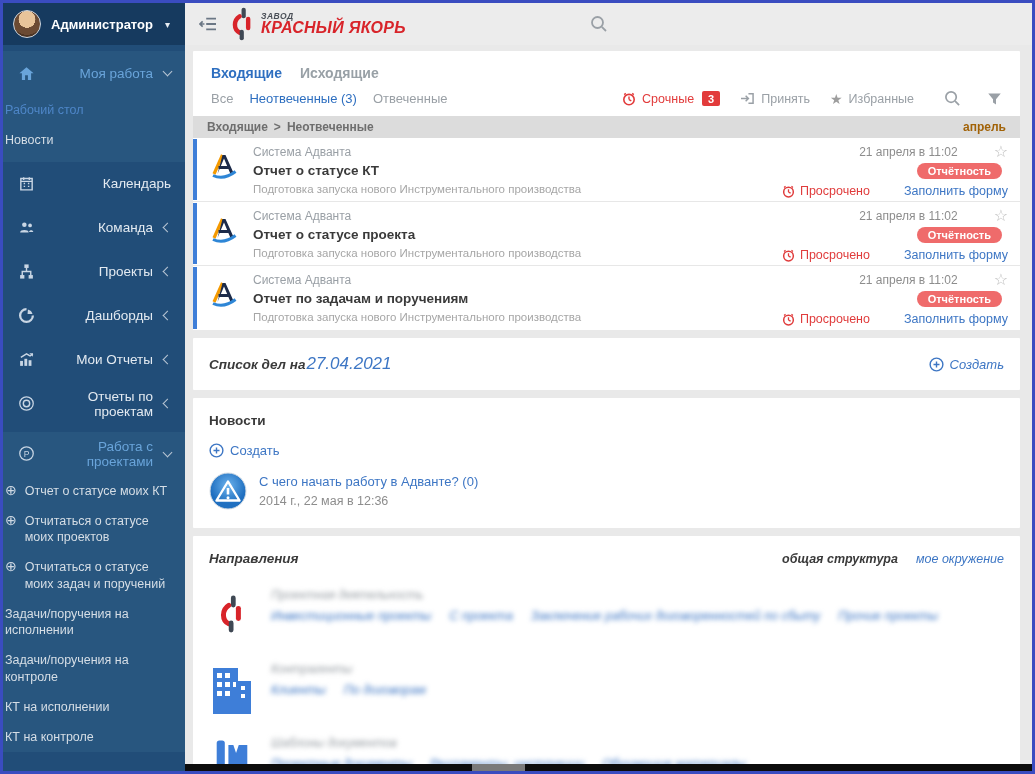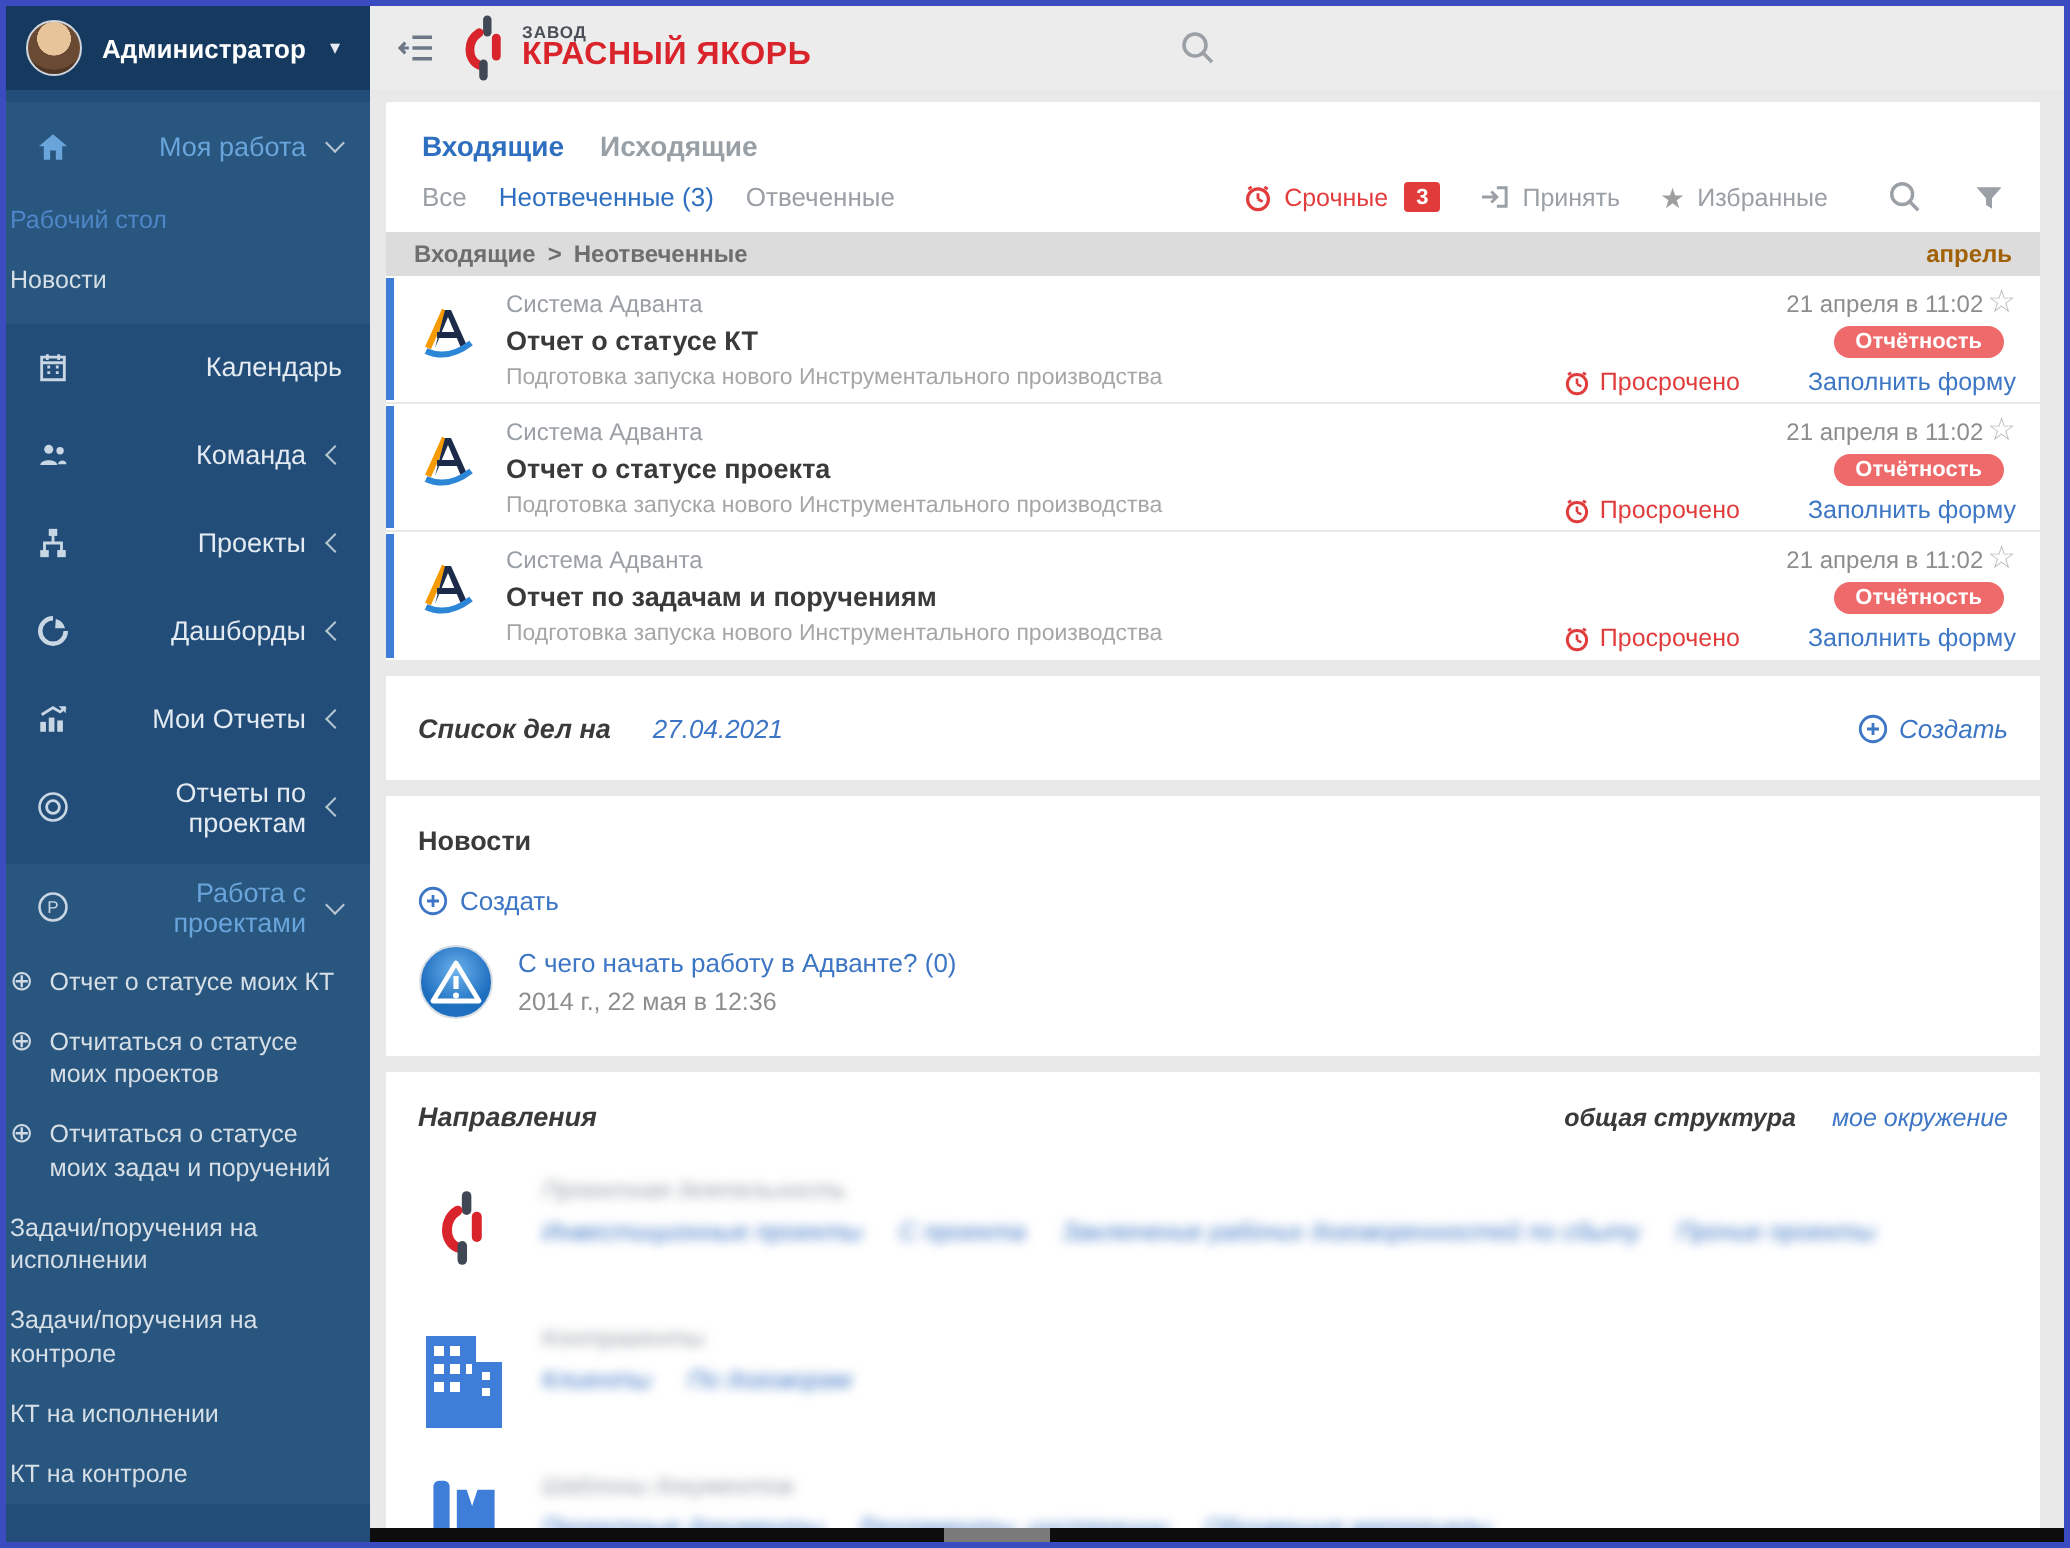--- a/index.html
+++ b/index.html
@@ -52,21 +52,21 @@
   .chev.down { transform:rotate(-45deg); margin-top:-3px; }
   .gap6 { height:6px; flex:none; }
   .pluscirc { color:#cfd9e4; font-size:14px; line-height:1.1; flex:none; }
 
   
   .main { flex:1; display:flex; flex-direction:column; overflow:hidden; position:relative; }
   .topbar {
     height:42px; background:#ececec; display:flex; align-items:center;
     padding:0 12px; gap:14px; flex:none;
   }
-  .brand { display:flex; align-items:center; gap:7px; }
+  .brand { display:flex; align-items:center; gap:7px;font-style:italic; }
   .brand-txt { line-height:1; }
   .brand-top { font-size:8.5px; font-weight:bold; color:#4a4f57; letter-spacing:.5px; }
   .brand-name { font-size:16px; font-weight:bold; color:#d8242a; letter-spacing:.3px; }
   .topbar .search-wrap { margin-left:170px; }
 
   .content { flex:1; overflow:hidden; padding:6px 12px 0 8px; display:flex; flex-direction:column; gap:8px; }
   .card { background:#fff; border-radius:1px; }
 
   
   .inbox { padding-top:10px; flex:none; }
@@ -90,32 +90,32 @@
   .crumb-month { margin-left:auto; color:#a16207; font-weight:700; }
 
   .msg { position:relative; height:64px; border-bottom:1px solid #e7e7e7; background:#fff; }
   .msg::before { content:""; position:absolute; left:0; top:1px; bottom:1px; width:4px; background:#3e7ed8; }
   .msg-av { position:absolute; left:16px; top:12px; width:30px; height:30px; }
   .msg-texts { position:absolute; left:60px; top:7px; }
   .msg-sender { font-size:12px; color:#9aa0a6; }
   .msg-title { font-size:13.5px; font-weight:bold; color:#3a3a3a; margin-top:4px; cursor:pointer; }
   .msg-proj { font-size:11.5px; color:#a6a6a6; margin-top:5px; }
   .msg-right { position:absolute; right:12px; top:6px; display:flex; flex-direction:column; align-items:flex-end; }
-  .msg-r1 { display:flex; align-items:center; gap:2px; }
+  .msg-r1 { display:flex; align-items:center; gap:36px; }
   .msg-date { font-size:12px; color:#8d8d8d; }
   .star { font-size:16px; color:#bdbdbd; line-height:1; cursor:pointer; }
   .pill { margin:3px 6px 0 0; background:#ef6b6b; color:#fff; font-size:11px; font-weight:bold; padding:2px 11px; border-radius:10px; }
   .msg-r3 { display:flex; align-items:center; gap:34px; margin-top:5px; }
   .overdue { color:#e03c3c; font-size:12.5px; display:flex; align-items:center; gap:5px; }
   .bluelink { color:#3d76c4; font-size:12.5px; cursor:pointer; text-decoration:none; }
 
   
   .todo { height:52px; display:flex; align-items:center; padding:0 16px; flex:none;font-style:italic; }
   .todo-label { font-size:13.5px; font-weight:bold; color:#3a3a3a; }
-  .todo-date { font-size:13px; color:#3d76c4; margin-left:21px; cursor:pointer; }
+  .todo-date { font-size:17px; color:#3d76c4; margin-left:1px; cursor:pointer; }
   .create-link { margin-left:auto; display:flex; align-items:center; gap:6px; color:#3d76c4; font-size:13px; cursor:pointer; }
 
   
   .news { padding:15px 16px 18px; flex:none; }
   .sect-title { font-size:13.5px; font-weight:bold; color:#3a3a3a; }
   .news-create { display:flex; align-items:center; gap:6px; color:#3d76c4; font-size:13px; margin-top:15px; cursor:pointer; width:max-content; }
   .news-item { display:flex; gap:12px; margin-top:14px; align-items:center; }
   .news-ico { width:38px; height:38px; flex:none; }
   .news-link { font-size:13px; color:#3d76c4; cursor:pointer; }
   .news-date { font-size:12.5px; color:#8d8d8d; margin-top:5px; }

